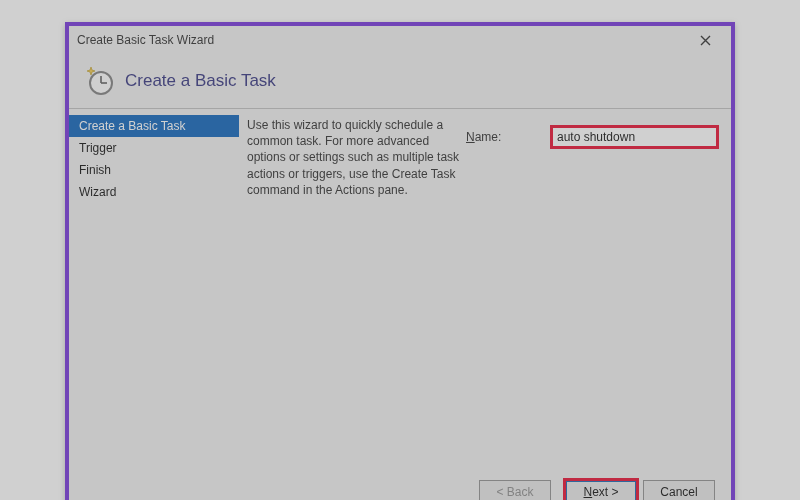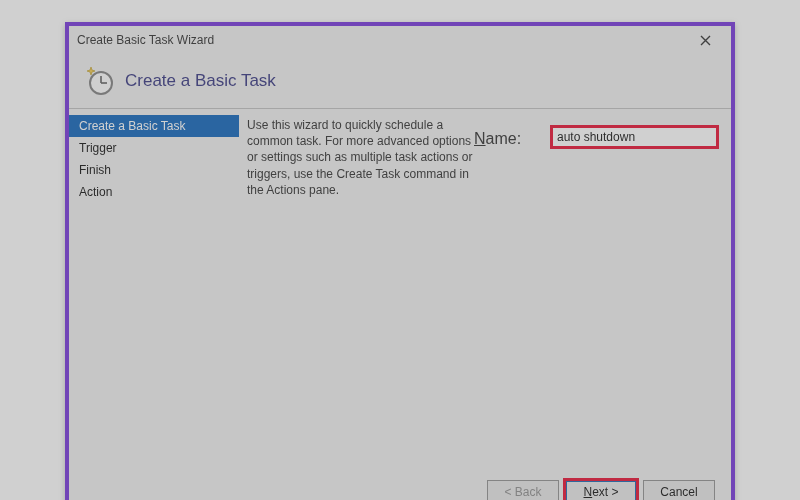--- a/index.html
+++ b/index.html
@@ -78,38 +78,38 @@
   .content {
     flex: 1;
     padding: 8px 14px 0 8px;
     display: flex; flex-direction: row;
   }
   .intro { font-size: 12px; line-height: 1.35; color:#222; }
   .form-row {
     display: flex; align-items: flex-start;
     margin-top: 10px;
   }
-  .form-row label { width: 78px; font-size:16px; padding-top:3px; }
+  .form-row label { width: 78px; font-size:12px; padding-top:3px; }
   .form-row .under { text-decoration: underline; }
   .name-input {
     flex: 1; height: 20px;
     border: 1px solid #8a8a8a;
     background:#fff;
     font: inherit;
     padding: 1px 4px;
   }
   .desc-area {
     flex:1; height: 152px;
     border: 1px solid #8a8a8a;
     background:#fff;
     font: inherit;
     padding: 2px 4px;
     resize: none;
   }
-  .highlight-red { outline: 3px solid #e60026; outline-offset: -1px; position:relative; z-index:20; }
+  .highlight-red { outline: 3px solid #e60026; outline-offset: -1px; position:relative; z-index:20;margin-left:8px; }
   .footer {
     height: 48px;
     display:flex; align-items:center; justify-content:flex-end;
     gap: 6px;
     padding: 0 16px;
   }
   .btn {
     min-width: 72px; height: 24px;
     border: 1px solid #8a8a8a;
     background: #e6e6e6;
@@ -149,21 +149,21 @@
     </div>
     <h1>Create a Basic Task</h1>
   </div>
   <div class="hr"></div>
 
   <div class="body">
     <div class="steps">
       <div class="step active">Create a Basic Task</div>
       <div class="step">Trigger</div>
       <div class="step">Finish</div>
-      <div class="step">Action</div>
+      <div class="step">Wizard</div>
     </div>
 
     <div class="content">
       <div class="intro">Use this wizard to quickly schedule a common task.  For more advanced options or settings such as multiple task actions or triggers, use the Create Task command in the Actions pane.</div>
 
       <div class="form-row">
         <label><span class="under">N</span><span>ame:</span></label>
         <input class="name-input highlight-red" type="text" value="auto shutdown" style="">
       </div>
 

